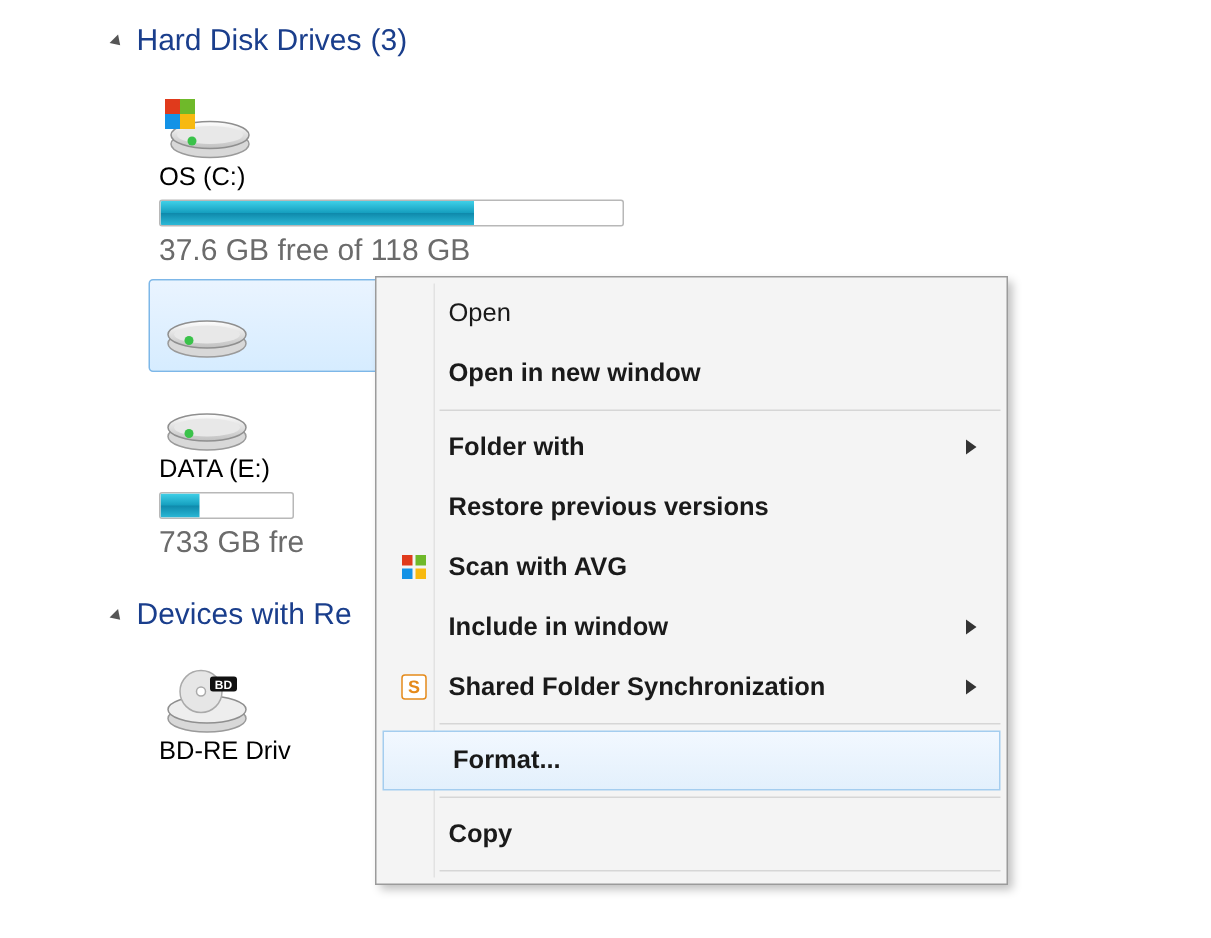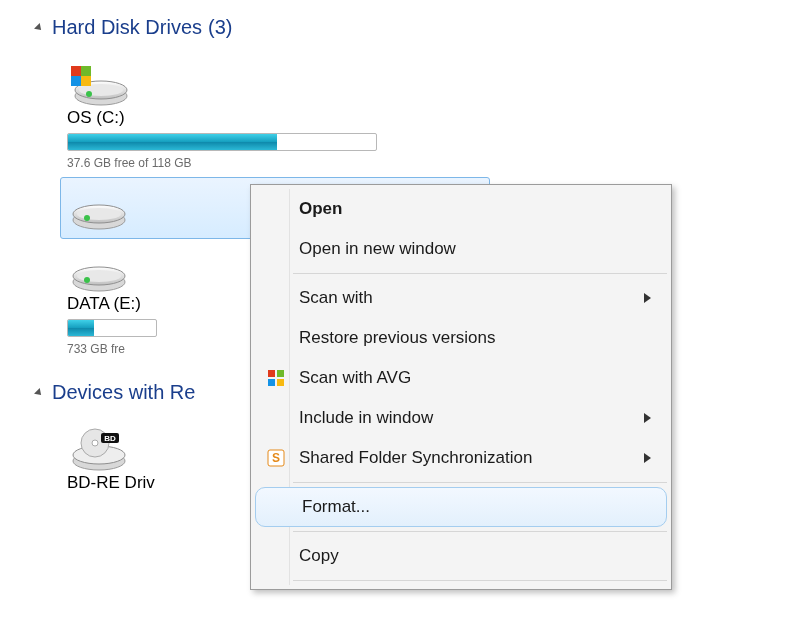--- a/index.html
+++ b/index.html
@@ -7,20 +7,21 @@
       font-family: "Segoe UI", Tahoma, sans-serif;
       background: #fff;
       width: 807px;
       height: 625px;
       overflow: hidden;
       position: relative;
       font-size: 15px;
     }
     .explorer {
       padding: 10px 12px 0 36px;
+      margin-left: 39px;
     }
     .group-header {
       display: flex;
       align-items: center;
       margin: 6px 0 14px 0;
     }
     .group-header .chev {
       width: 0; height: 0;
       border-left: 6px solid #555;
       border-top: 4px solid transparent;
@@ -59,21 +60,21 @@
       border: 1px solid #b8b8b8;
       background: #fff;
       border-radius: 2px;
       overflow: hidden;
       margin-bottom: 5px;
     }
     .progress .bar {
       height: 100%;
       background: linear-gradient(#3fd0e8, #16a0c0 48%, #0f8aac 52%, #2bb8d6);
     }
-    .drive-free { color: #6b6b6b; font-size: 12px; }
+    .drive-free { color: #6b6b6b; font-size: 20px; }
     .context-menu {
       position: absolute;
       left: 250px; top: 184px;
       width: 422px;
       background: #f4f4f4;
       border: 1px solid #9b9b9b;
       box-shadow: 3px 3px 6px rgba(0,0,0,.25);
       padding: 4px 2px;
     }
     .menu-item {
@@ -86,32 +87,33 @@
     .menu-item .icon-slot {
       width: 46px;
       display: flex;
       justify-content: center;
       align-items: center;
     }
     .menu-item .label {
       font-size: 17px;
       color: #1a1a1a;
       flex: 1;
-    }
-    .menu-item.bold .label { font-weight: 700; }
+      font-weight: bold;
+    }
+    .menu-item.bold .label { font-weight: 400; }
     .menu-item .arrow {
       width: 0; height: 0;
       border-left: 7px solid #333;
       border-top: 5px solid transparent;
       border-bottom: 5px solid transparent;
     }
     .menu-item.highlight {
       background: linear-gradient(#f2f8ff, #e3f0fc);
       border: 1px solid #a4cdef;
-      border-radius: 10px;
+      border-radius: 0;
       margin: 0 2px;
     }
     .menu-sep {
       height: 1px;
       background: #d6d6d6;
       margin: 4px 2px 4px 40px;
     }
     .icon-gutter {
       position: absolute;
       left: 38px; top: 4px; bottom: 4px;
@@ -210,21 +212,21 @@
   </div>
   <div class="menu-item">
     <span class="icon-slot"></span>
     <span class="label">Open in new window</span>
   </div>
 
   <div class="menu-sep"></div>
 
   <div class="menu-item">
     <span class="icon-slot"></span>
-    <span class="label">Scan with</span>
+    <span class="label">Folder with</span>
     <span class="arrow"></span>
   </div>
   <div class="menu-item">
     <span class="icon-slot"></span>
     <span class="label">Restore previous versions</span>
   </div>
   <div class="menu-item">
     <span class="icon-slot">
       <svg width="18" height="18" viewBox="0 0 18 18">
         <rect x="1" y="1" width="7" height="7" fill="#e03a1c"></rect>

